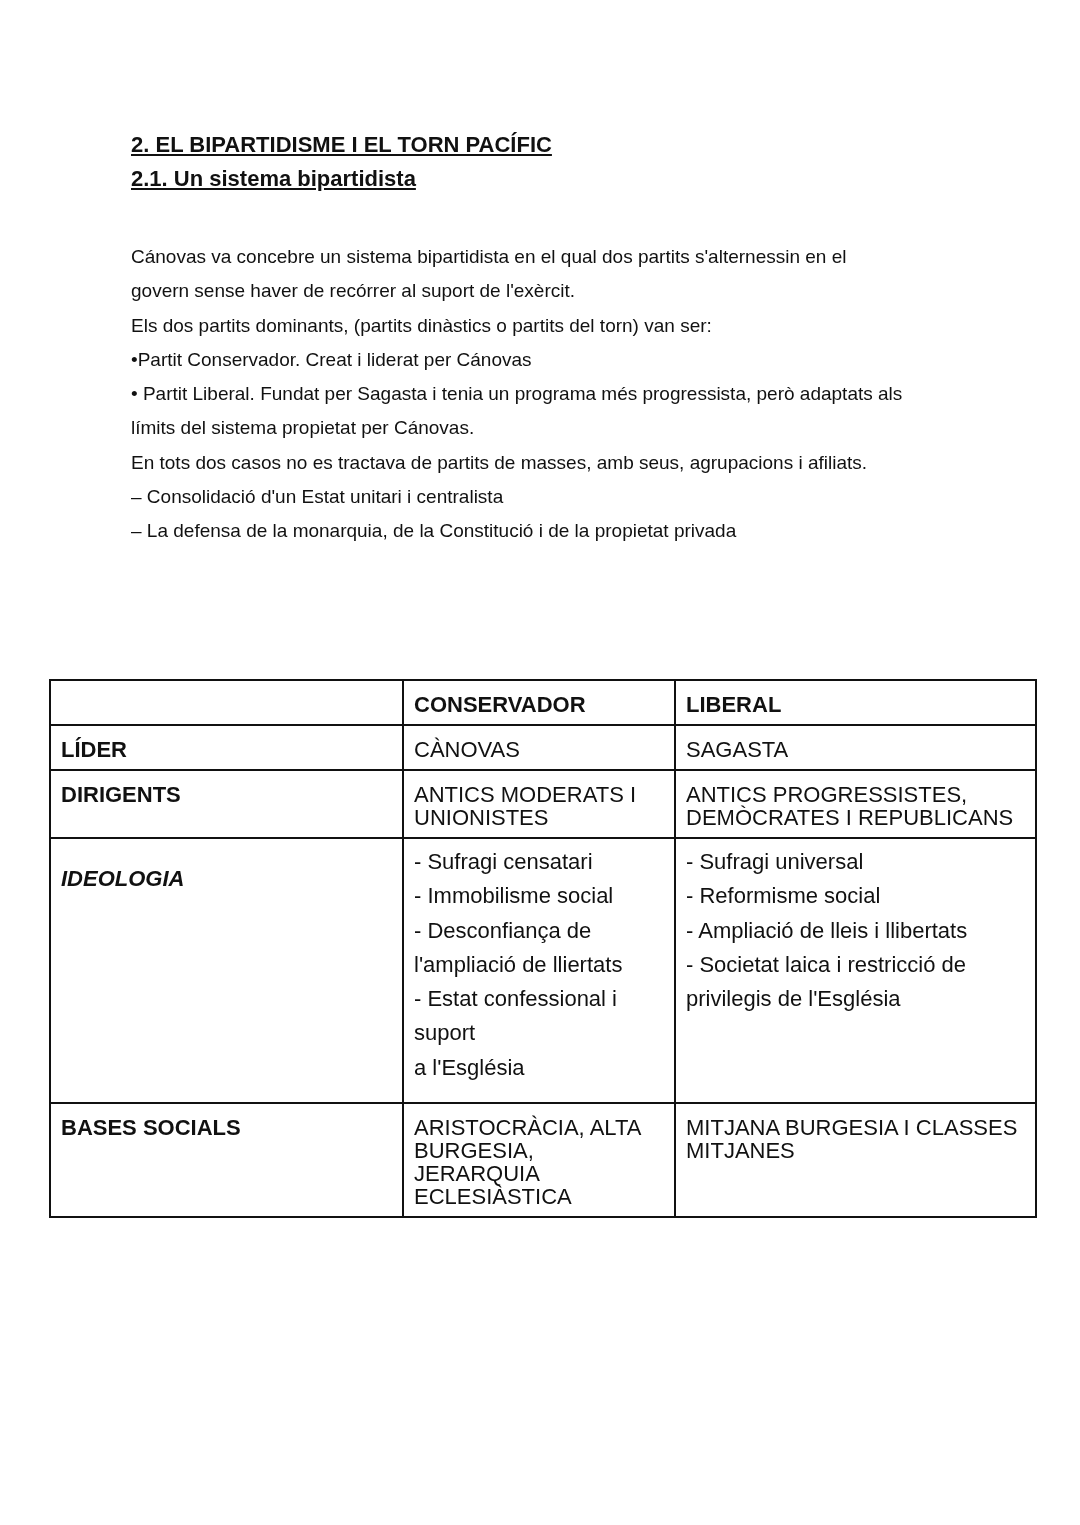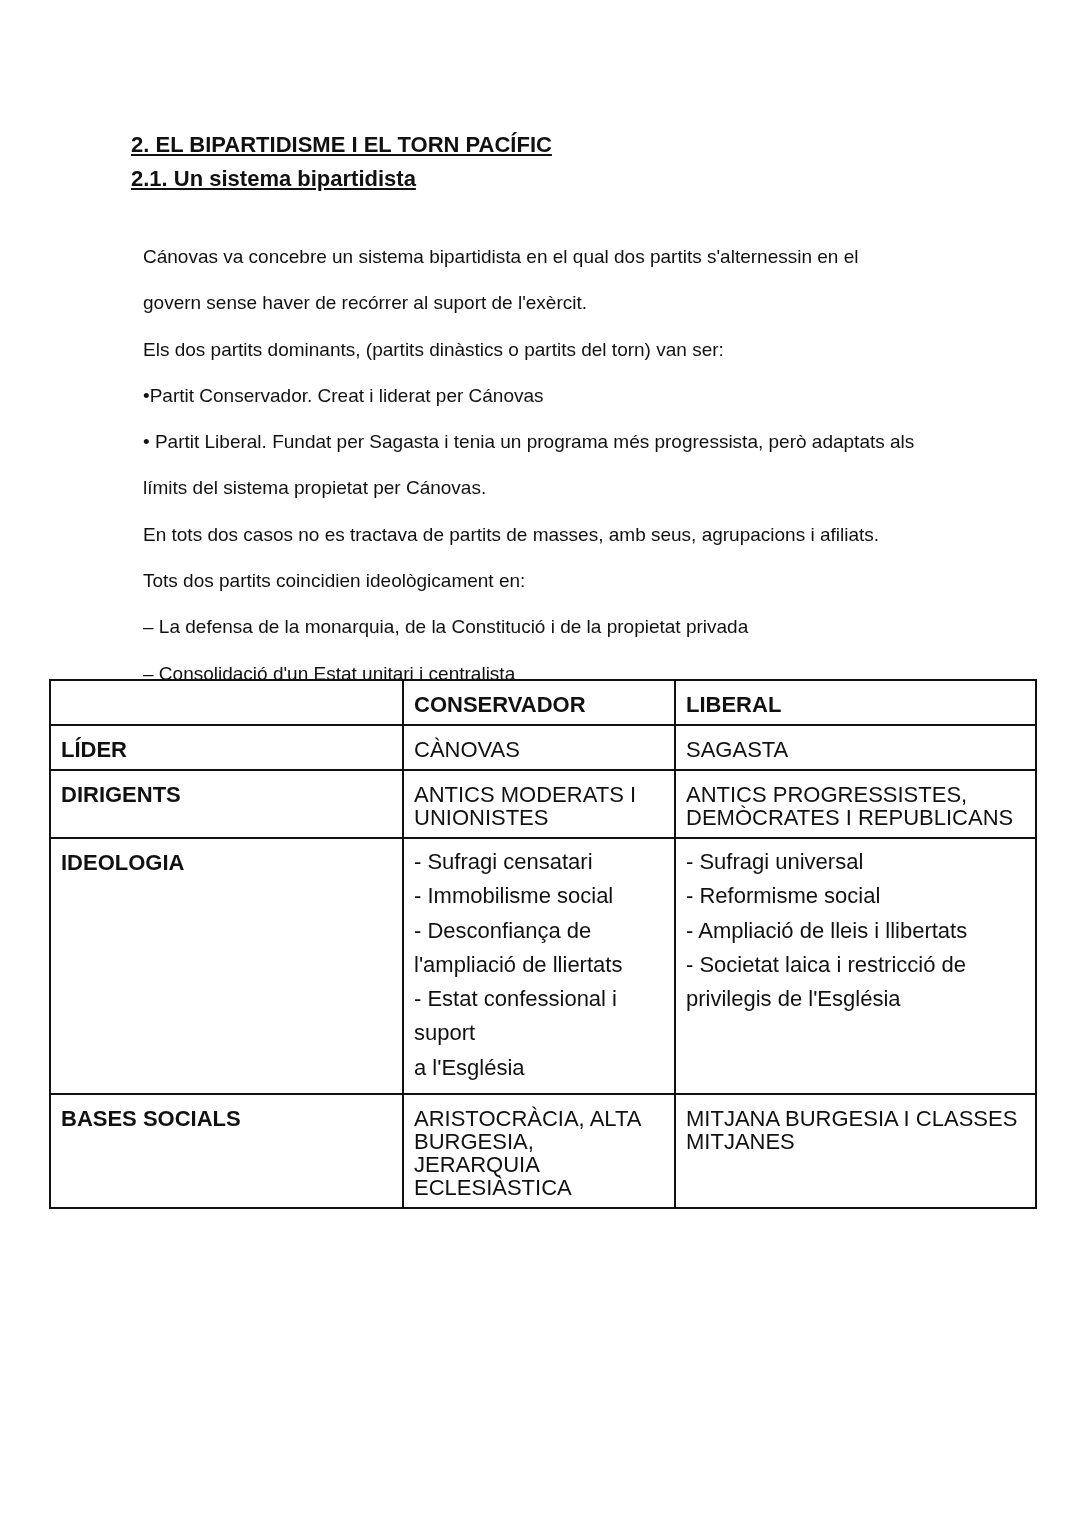--- a/index.html
+++ b/index.html
@@ -27,21 +27,21 @@
       font-size: 22px;
       line-height: 34px;
       margin: 0;
     }
     .body-text {
       margin-top: 44px;
       font-size: 19px;
       line-height: 34.3px;
     }
     .body-text p {
-      margin: 12px;
+      margin: 0;
     }
     table.comparison {
       position: absolute;
       left: 49px;
       top: 679px;
       width: 986px;
       border-collapse: collapse;
       font-size: 22px;
       table-layout: fixed;
     }
@@ -52,41 +52,40 @@
       line-height: 23px;
     }
     col.c1 { width: 353px; }
     col.c2 { width: 272px; }
     col.c3 { width: 361px; }
     .bold { font-weight: bold; }
     tr.r-header td { height: 22px; }
     tr.r-lider td { height: 22px; }
     tr.r-dirigents td { height: 44px; border-radius: 18px; }
     tr.r-ideologia td { height: 227px; line-height: 34.3px; padding-top: 6px; }
-    tr.r-ideologia td.label-cell { line-height: 23px; padding-top: 12px; }
+    tr.r-ideologia td.label-cell { line-height: 23px; padding-top: 28px; font-style: italic; }
     tr.r-bases td { height: 68px; }
     .cell-line { display: block; }
   </style>
 </head>
 <body>
 
 <div class="page-content">
   <p class="heading">2. EL BIPARTIDISME I EL TORN PACÍFIC</p>
   <p class="heading">2.1. Un sistema bipartidista</p>
   <div class="body-text">
     <p>Cánovas va concebre un sistema bipartidista en el qual dos partits s'alternessin en el</p>
     <p>govern sense haver de recórrer al suport de l'exèrcit.</p>
     <p>Els dos partits dominants, (partits dinàstics o partits del torn) van ser:</p>
     <p>•Partit Conservador. Creat i liderat per Cánovas</p>
     <p>• Partit Liberal. Fundat per Sagasta i tenia un programa més progressista, però adaptats als</p>
     <p>límits del sistema propietat per Cánovas.</p>
     <p>En tots dos casos no es tractava de partits de masses, amb seus, agrupacions i afiliats.</p>
-    <p>Tots dos partits coincidien ideològicament en:</p>
+    <p>– Consolidació d'un Estat unitari i centralista</p>
     <p>– La defensa de la monarquia, de la Constitució i de la propietat privada</p>
-    <p>– Consolidació d'un Estat unitari i centralista</p>
   </div>
 </div>
 
 <table class="comparison">
   <colgroup>
       <col class="c1">
       <col class="c2">
       <col class="c3">
     </colgroup>
   <tbody>

